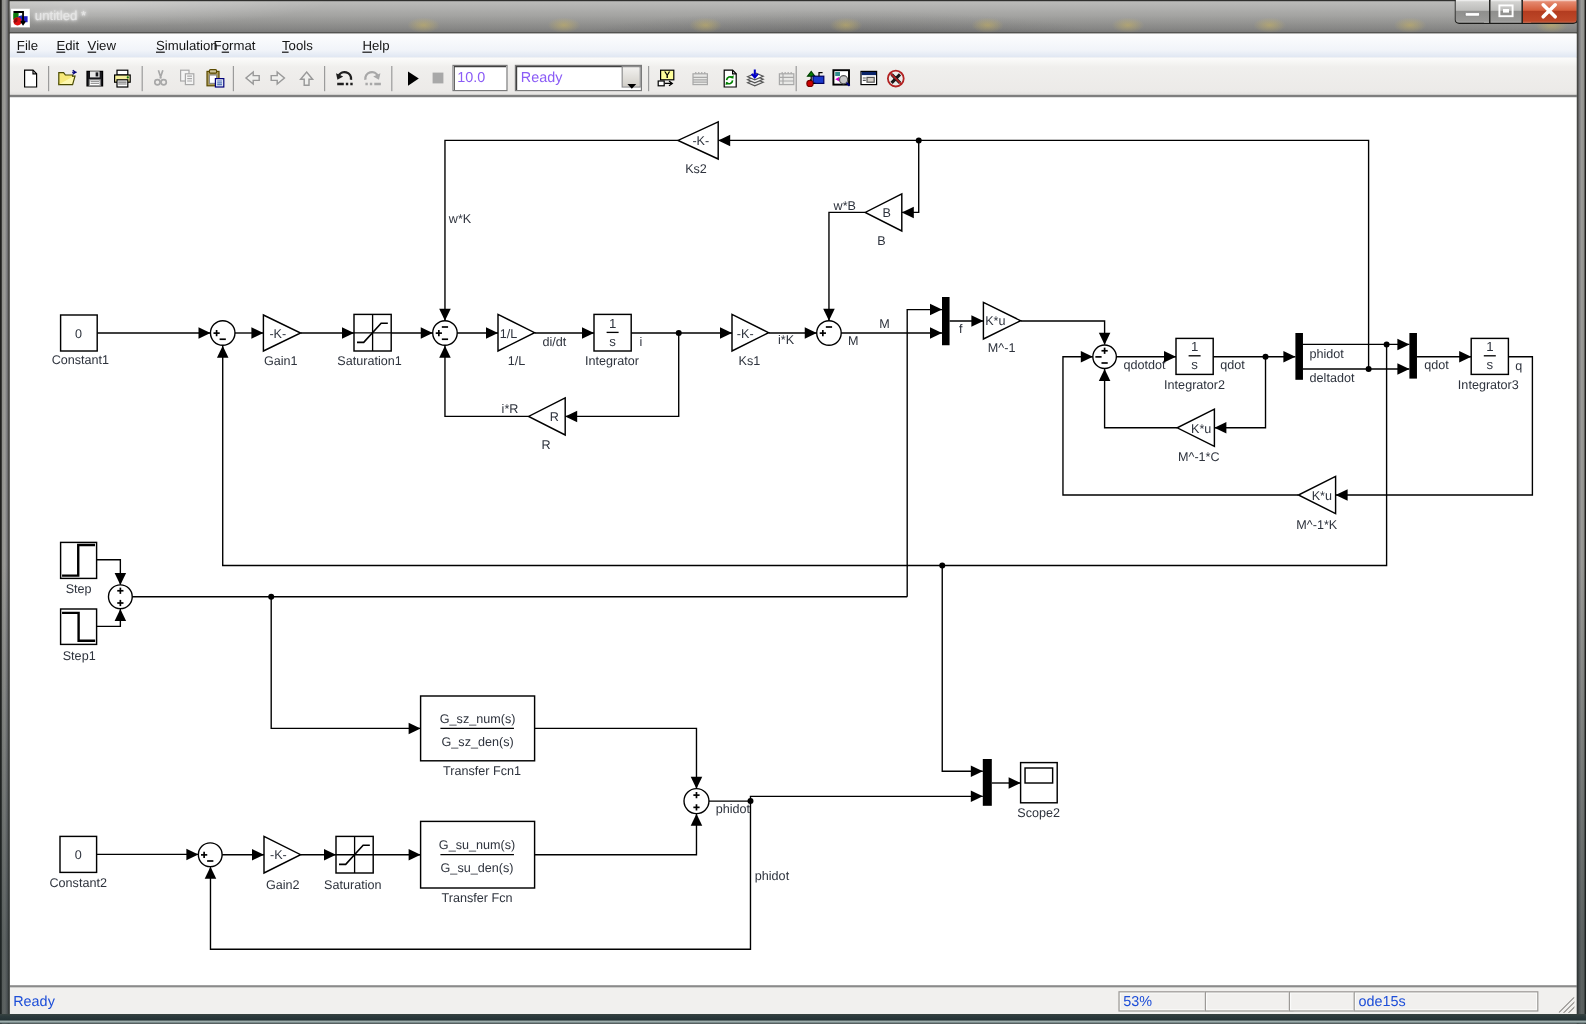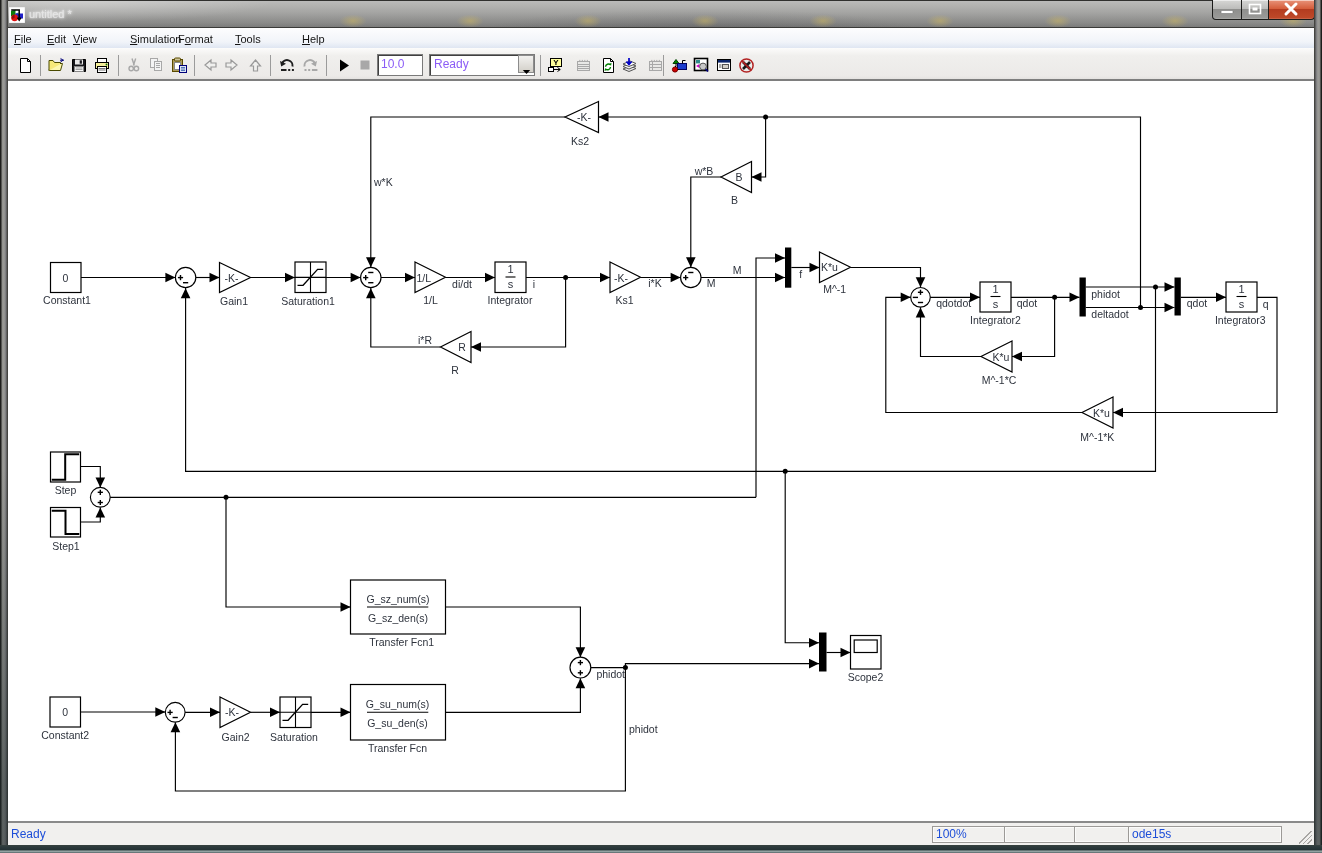--- a/index.html
+++ b/index.html
@@ -217,21 +217,21 @@
 <svg style="position:absolute;left:730px;top:9px" width="17" height="17" viewBox="0 0 17 17">
       <path d="M5,5 l7,7 M12,5 l-7,7" stroke="#1a1a1a" stroke-width="2.6"></path>
       <rect x="6.7" y="6.7" width="3.6" height="3.6" fill="#1a1a1a"></rect>
       <circle cx="8.5" cy="8.5" r="6.6" fill="none" stroke="#b22222" stroke-width="1.5"></circle>
       <path d="M3.9,3.9 L13.1,13.1" stroke="#b22222" stroke-width="1.5"></path>
     </svg>
   </div>
 <div id="canvas"></div>
 <div id="statusbar">
  <span style="position:absolute;left:3px;top:4px">Ready</span>
- <div class="scell" style="left:924px;width:68px">100%</div>
+ <div class="scell" style="left:924px;width:68px">53%</div>
  <div class="scell" style="left:996px;width:66px"></div>
  <div class="scell" style="left:1066px;width:76px"></div>
  <div class="scell" style="left:1120px;width:146px">ode15s</div>
  <div id="grip"></div>
 </div>
 <svg id="diagram" width="1322" height="853" viewBox="0 0 1322 853">
 <rect x="50.5" y="262.5" width="30.5" height="30.0" fill="#fff" stroke="#000" stroke-width="1.2"></rect>
 <text x="65.5" y="281.5" font-size="10.5" text-anchor="middle" fill="#2e333d" font-family="&quot;Liberation Sans&quot;,sans-serif">0</text>
 <text x="67" y="303.5" font-size="10.5" text-anchor="middle" fill="#2e333d" font-family="&quot;Liberation Sans&quot;,sans-serif">Constant1</text>
 <circle cx="185.6" cy="277.5" r="10.2" fill="#fff" stroke="#000" stroke-width="1.15"></circle>

